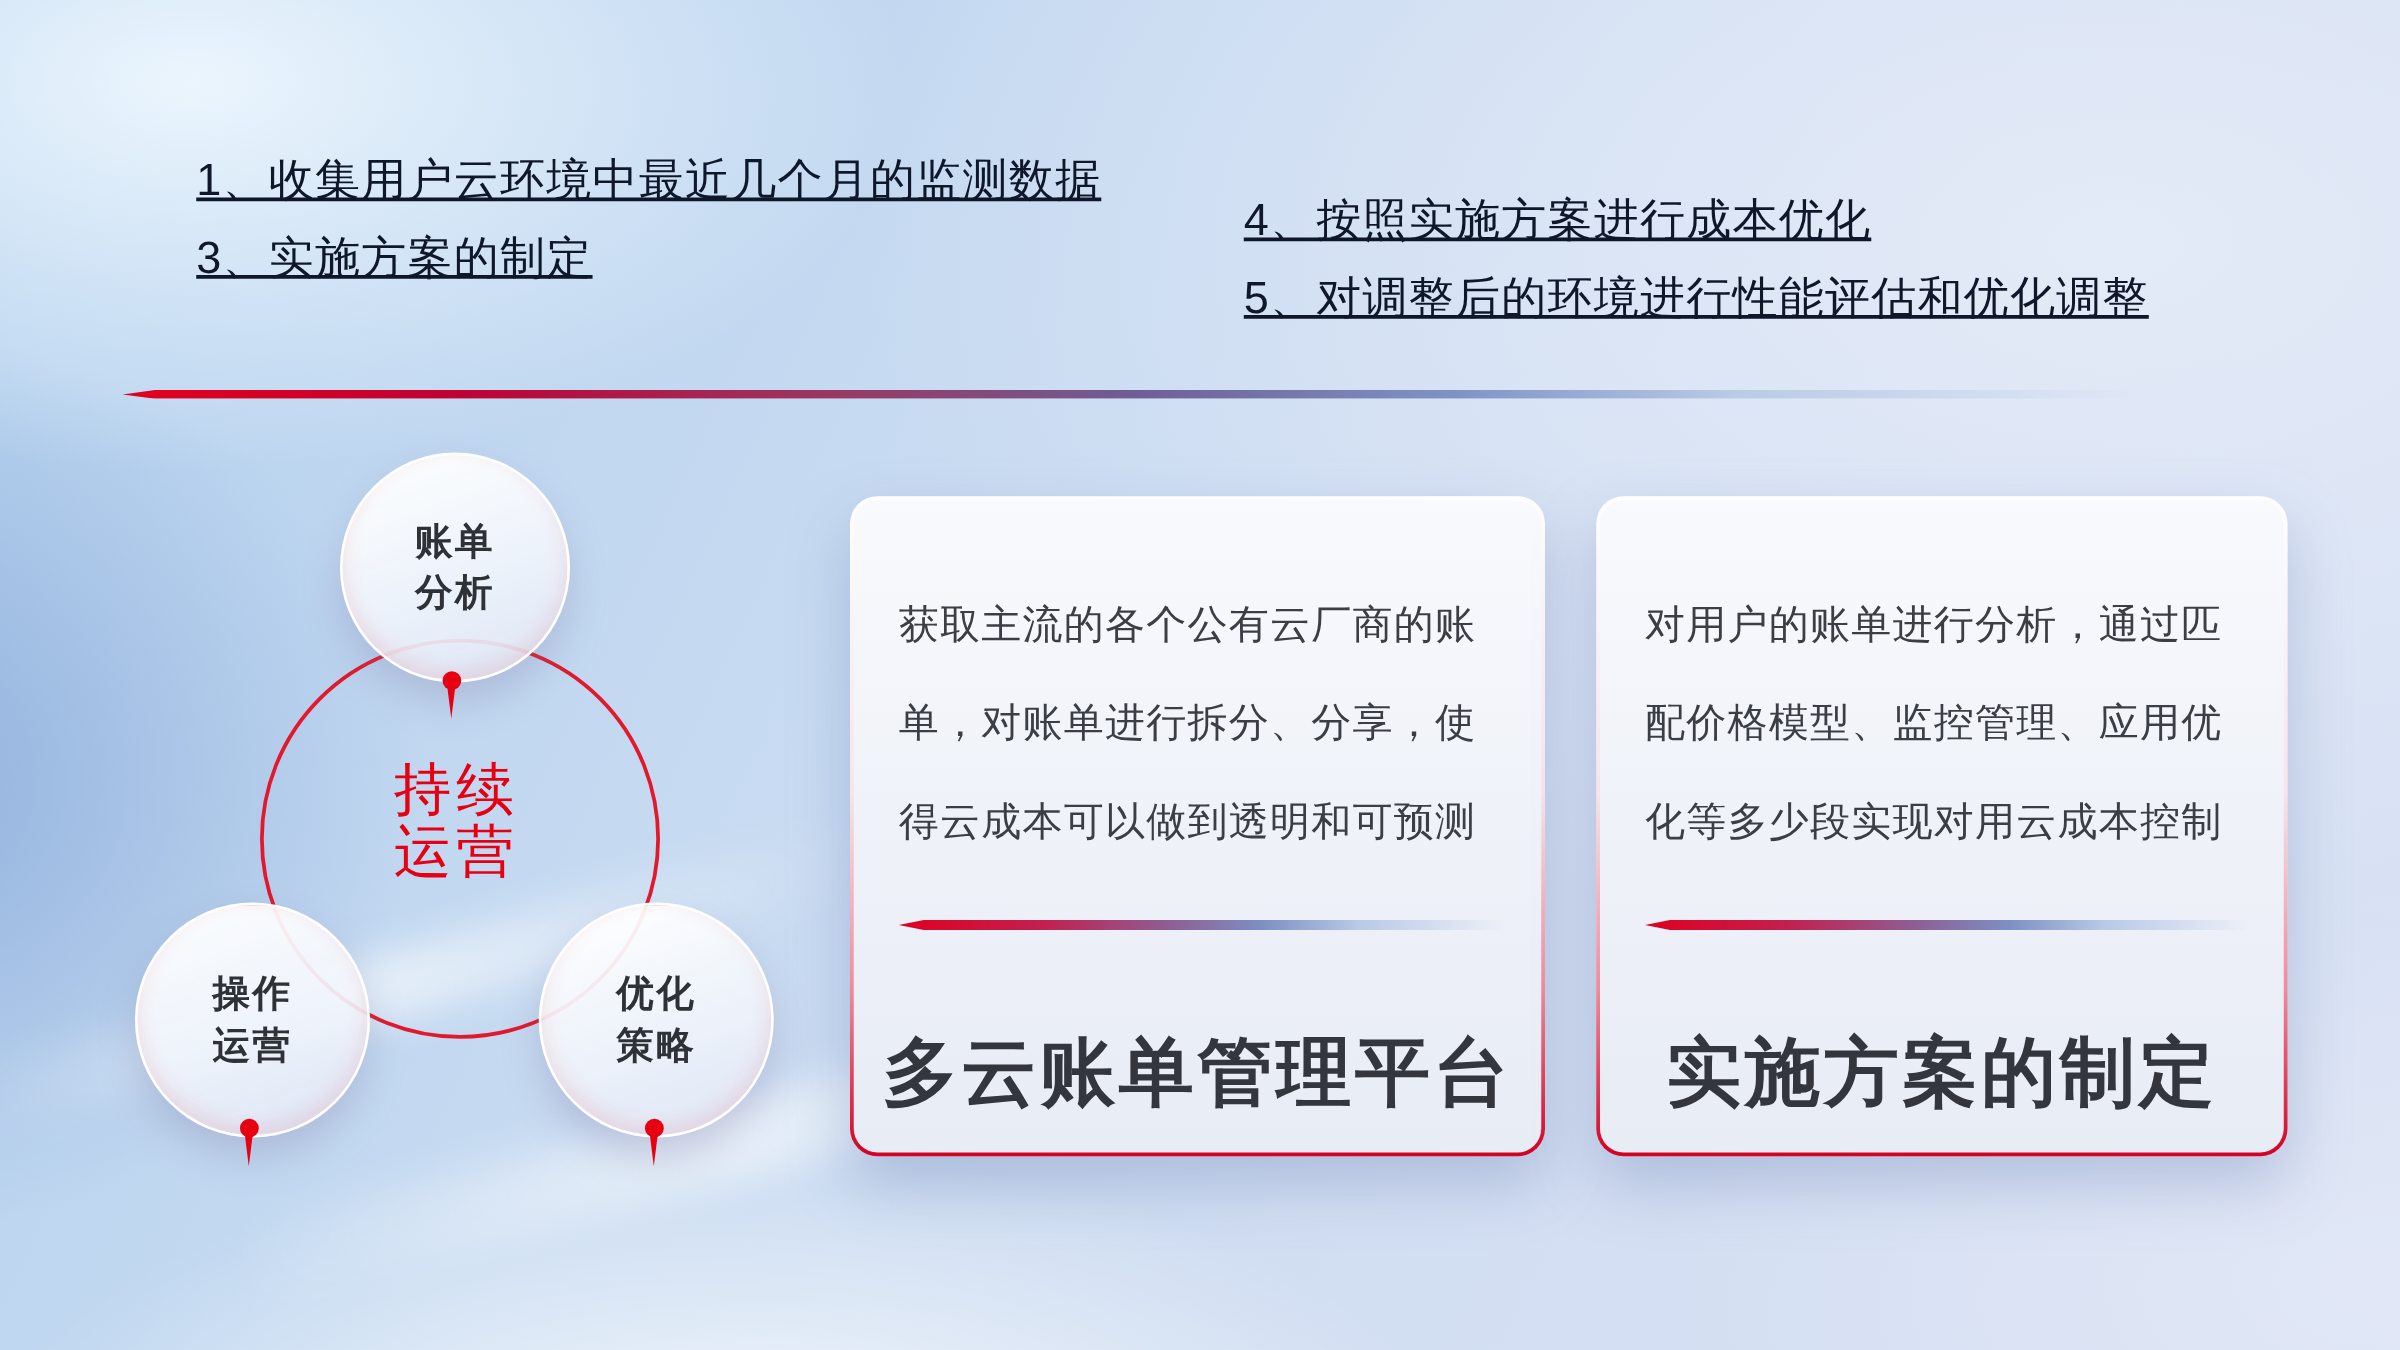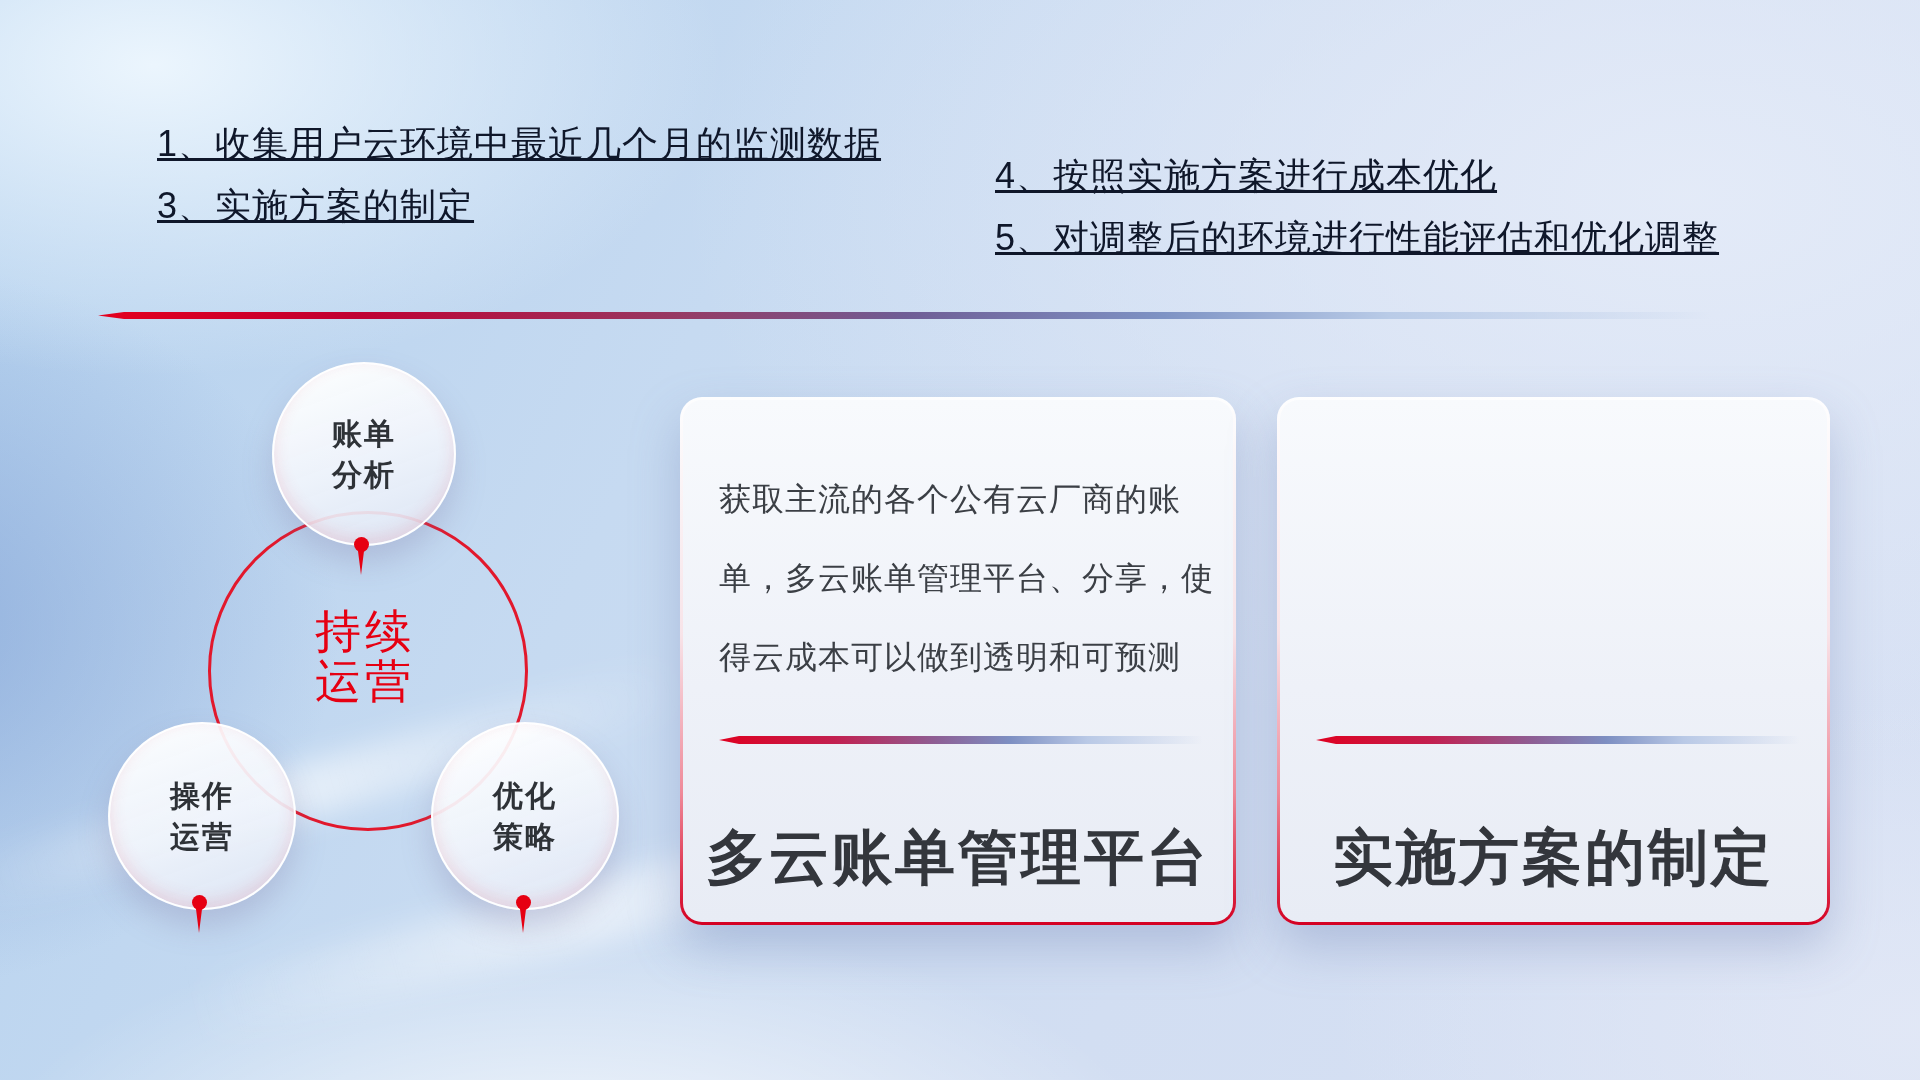--- a/index.html
+++ b/index.html
@@ -126,26 +126,31 @@
 <div class="tail t-top"></div>
 <div class="dot d-bl"></div>
 <div class="tail t-bl"></div>
 <div class="dot d-br"></div>
 <div class="tail t-br"></div>
 
 <div class="card c1">
   <div class="card-inner">
     <div class="card-body">
       <div class="line">获取主流的各个公有云厂商的账</div>
-      <div class="line">单，多云账单管理平台、分享，使</div>
+      <div class="line">单，对账单进行拆分、分享，使</div>
       <div class="line">得云成本可以做到透明和可预测</div>
     </div>
     <div class="card-divider"></div>
     <div class="card-title">多云账单管理平台</div>
   </div>
 </div>
 
 <div class="card c2">
   <div class="card-inner">
+    <div class="card-body">
+      <div class="line">对用户的账单进行分析，通过匹</div>
+      <div class="line">配价格模型、监控管理、应用优</div>
+      <div class="line">化等多少段实现对用云成本控制</div>
+    </div>
     <div class="card-divider"></div>
     <div class="card-title">实施方案的制定</div>
   </div>
 </div>
 
 </body></html>

